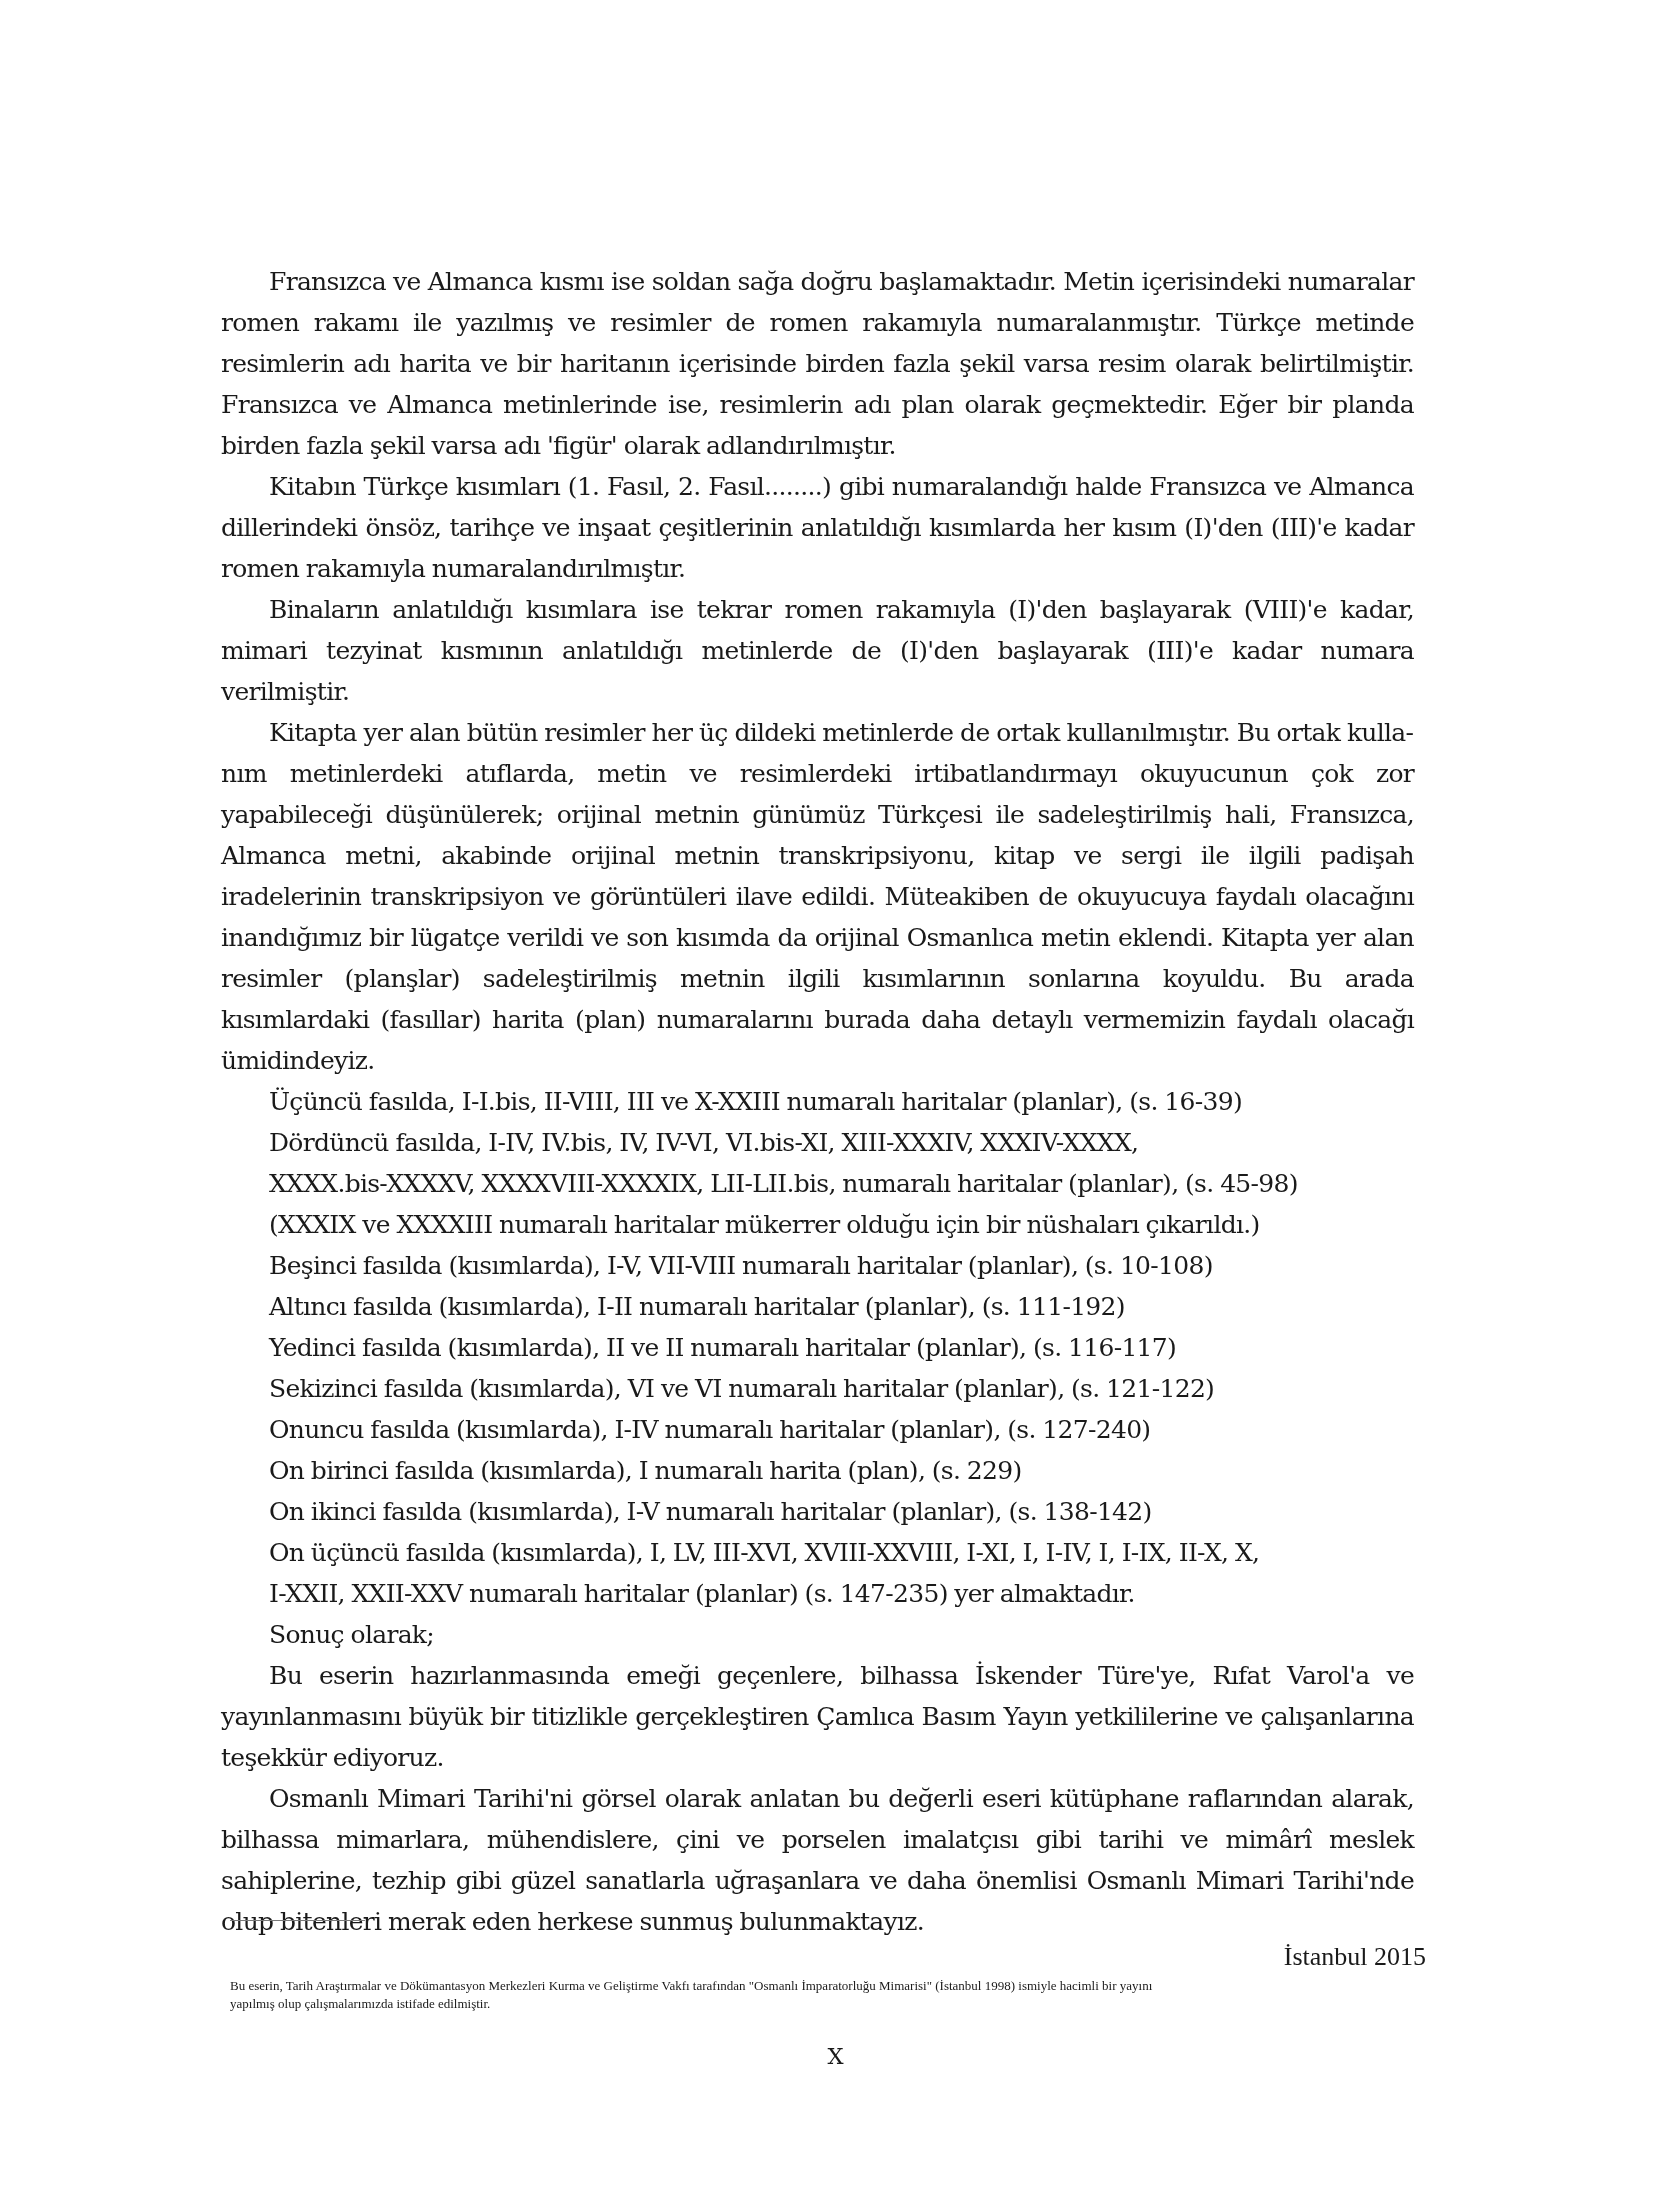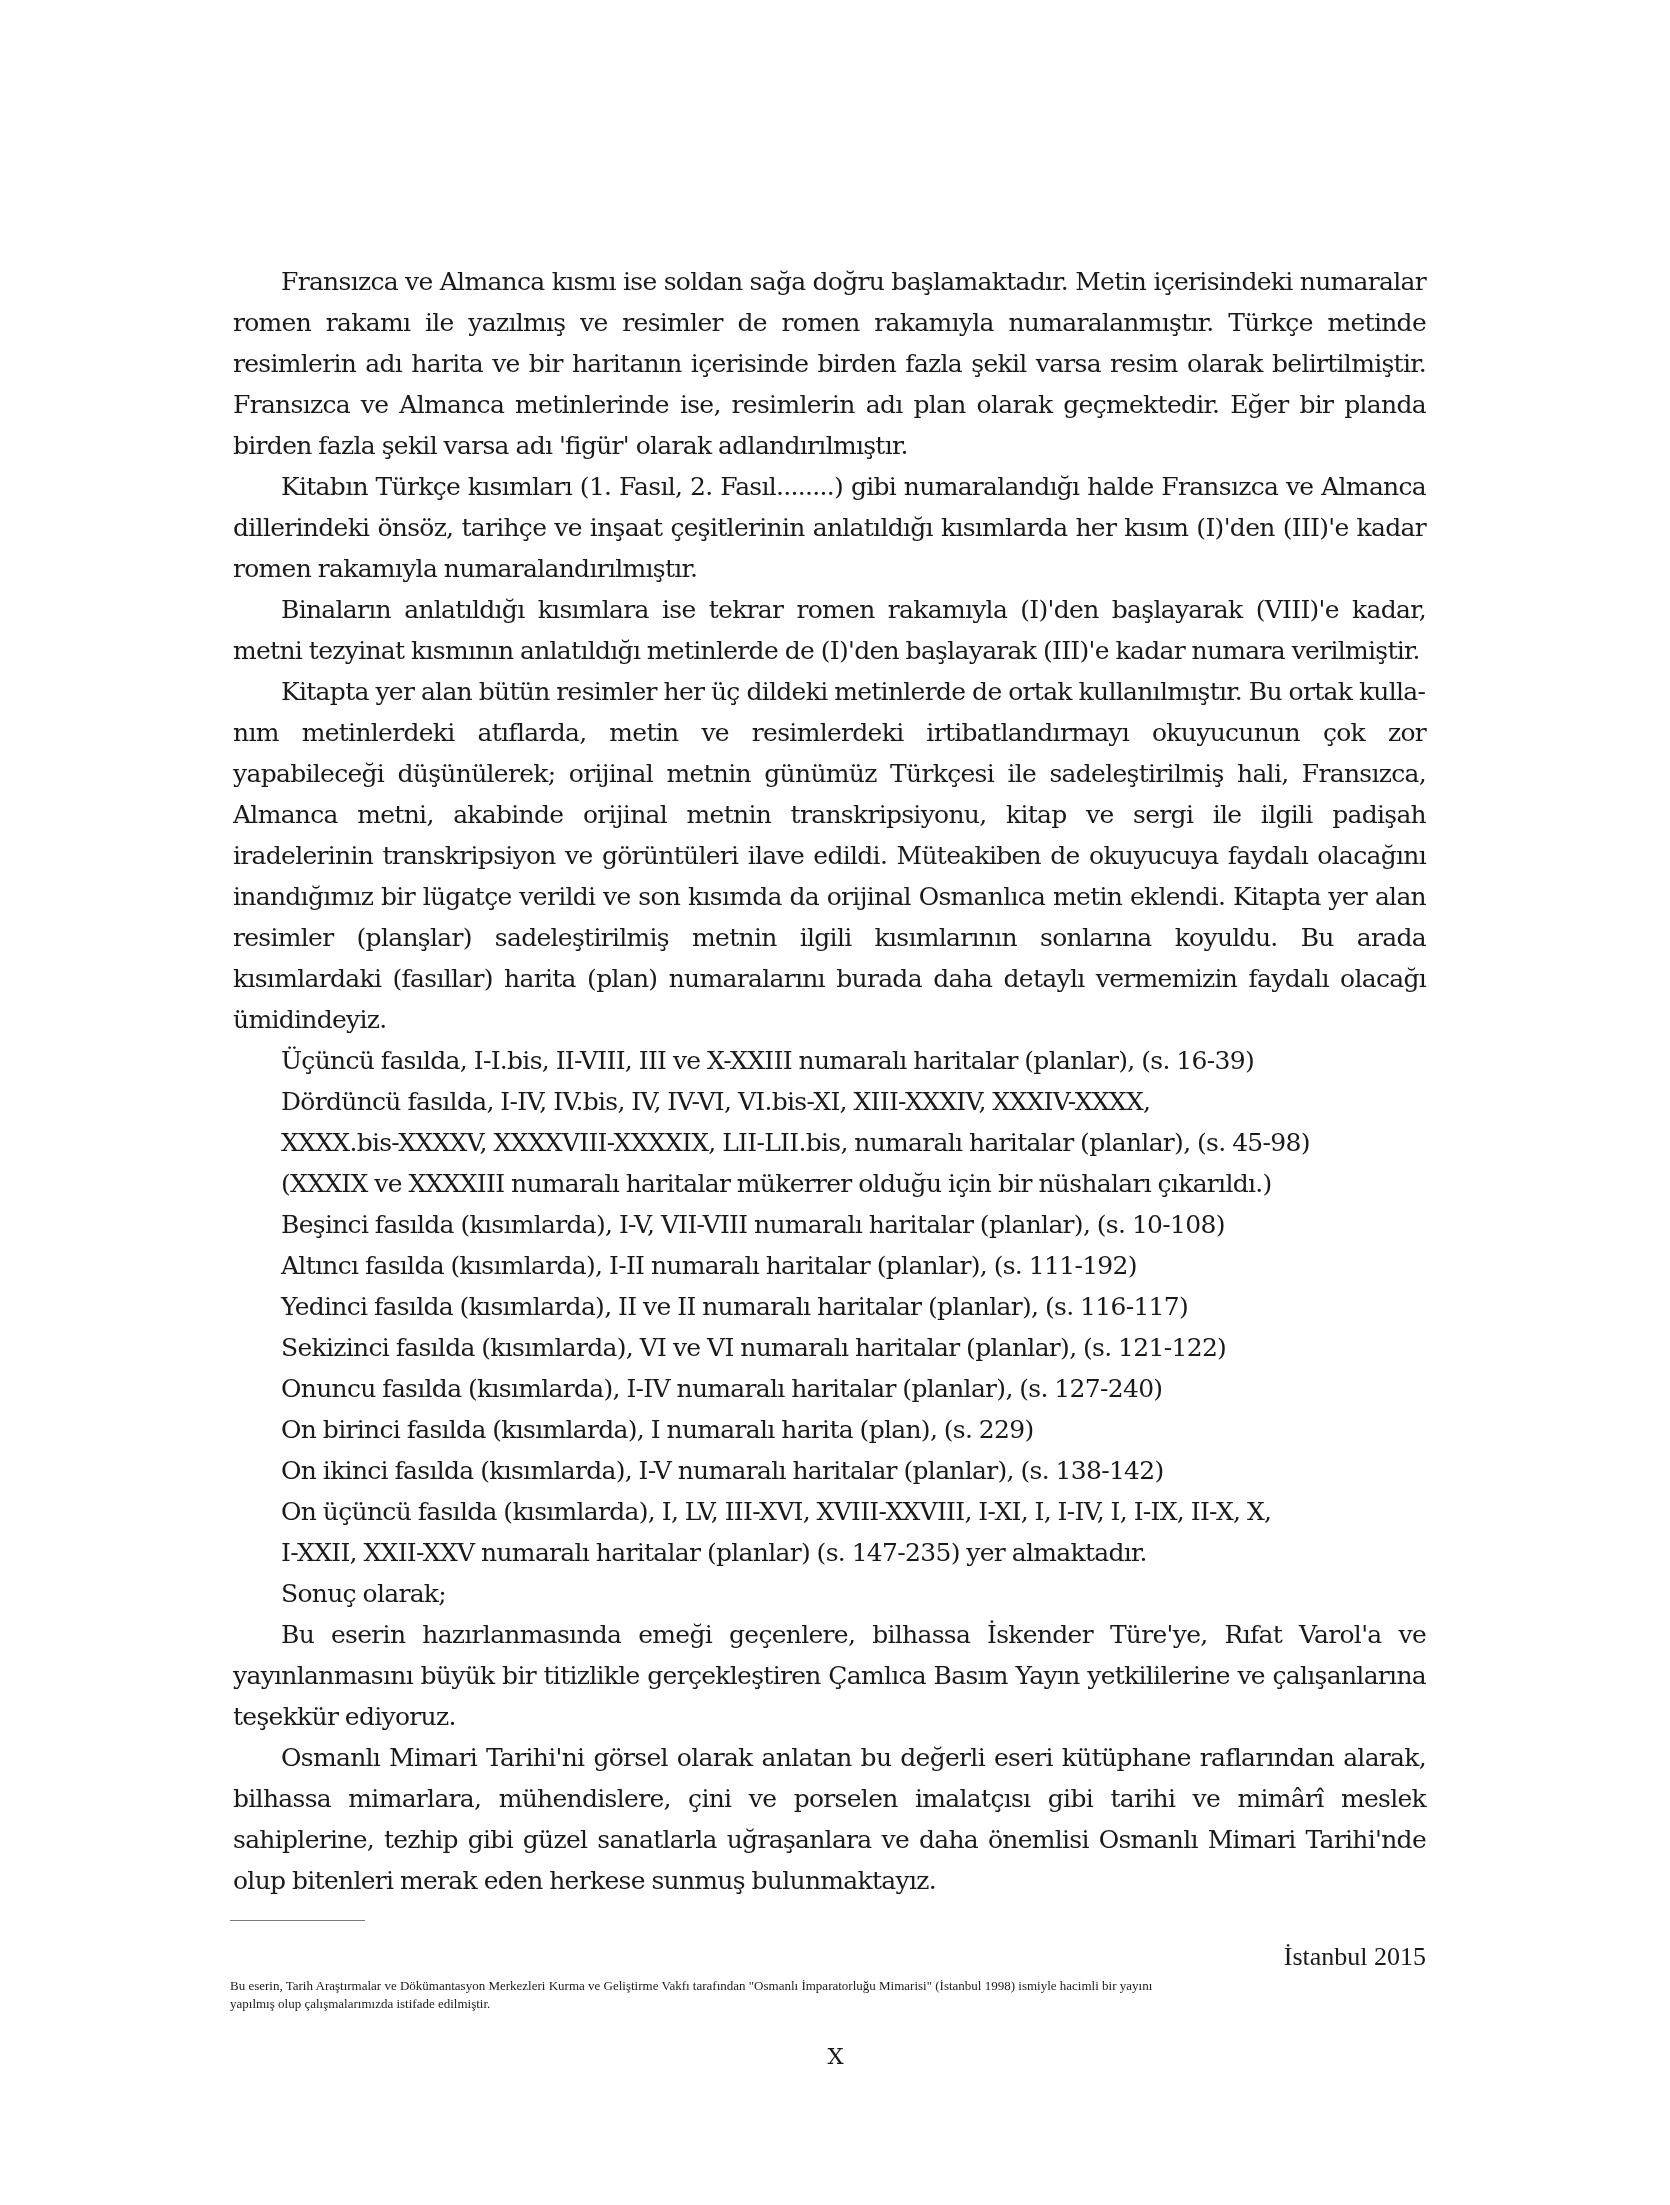--- a/index.html
+++ b/index.html
@@ -16,21 +16,21 @@
       font-family: "DejaVu Serif", "Liberation Serif", serif;
     }
     .page {
       position: absolute;
       left: 0; top: 0;
       width: 1671px;
       height: 2205px;
     }
     .body-text {
       position: absolute;
-      left: 233px;
+      left: 221px;
       top: 261px;
       width: 1193px;
       font-size: 25px;
       line-height: 41px;
       letter-spacing: -0.7px;
       word-spacing: -0.6px;
     }
     .para {
       margin: 0 0 0 0;
       text-indent: 48px;
@@ -84,21 +84,21 @@
     }
   </style>
 </head>
 <body>
 
 <div class="page">
 
   <div class="body-text">
     <p class="para">Fransızca ve Almanca kısmı ise soldan sağa doğru başlamaktadır. Metin içerisindeki numaralar romen rakamı ile yazılmış ve resimler de romen rakamıyla numaralanmıştır. Türkçe metinde resimlerin adı harita ve bir haritanın içerisinde birden fazla şekil varsa resim olarak belirtilmiştir. Fransızca ve Almanca metinle­rinde ise, resimlerin adı plan olarak geçmektedir. Eğer bir planda birden fazla şekil varsa adı 'figür' olarak adlandırılmıştır.</p>
     <p class="para">Kitabın Türkçe kısımları (1. Fasıl, 2. Fasıl........) gibi numaralandığı halde Fransızca ve Almanca dillerin­deki önsöz, tarihçe ve inşaat çeşitlerinin anlatıldığı kısımlarda her kısım (I)'den (III)'e kadar romen rakamıyla numaralandırılmıştır.</p>
-    <p class="para">Binaların anlatıldığı kısımlara ise tekrar romen rakamıyla (I)'den başlayarak (VIII)'e kadar, metni tezyi­nat kısmının anlatıldığı metinlerde de (I)'den başlayarak (III)'e kadar numara verilmiştir.</p>
+    <p class="para">Binaların anlatıldığı kısımlara ise tekrar romen rakamıyla (I)'den başlayarak (VIII)'e kadar, mimari tezyi­nat kısmının anlatıldığı metinlerde de (I)'den başlayarak (III)'e kadar numara verilmiştir.</p>
     <p class="para">Kitapta yer alan bütün resimler her üç dildeki metinlerde de ortak kullanılmıştır. Bu ortak kulla­nım metinlerdeki atıflarda, metin ve resimlerdeki irtibatlandırmayı okuyucunun çok zor yapabileceği düşünülerek; orijinal metnin günümüz Türkçesi ile sadeleştirilmiş hali, Fransızca, Almanca metni, akabinde orijinal metnin transkripsiyonu, kitap ve sergi ile ilgili padişah iradelerinin transkripsiyon ve görüntüleri ilave edildi. Müteakiben de okuyucuya faydalı olacağını inandığımız bir lügatçe verildi ve son kısımda da orijinal Osmanlıca metin eklendi. Kitapta yer alan resimler (planşlar) sadeleştirilmiş metnin ilgili kısımlarının sonlarına koyuldu. Bu arada kısımlardaki (fasıllar) harita (plan) numaralarını burada daha detaylı vermemizin faydalı olacağı ümidindeyiz.</p>
 
     <div>
       <p class="list-line">Üçüncü fasılda, I-I.bis, II-VIII, III ve X-XXIII numaralı haritalar (planlar), (s. 16-39)</p>
       <p class="list-line">Dördüncü fasılda, I-IV, IV.bis, IV, IV-VI, VI.bis-XI, XIII-XXXIV, XXXIV-XXXX,</p>
       <p class="list-line">XXXX.bis-XXXXV, XXXXVIII-XXXXIX, LII-LII.bis, numaralı haritalar (planlar), (s. 45-98)</p>
       <p class="list-line">(XXXIX ve XXXXIII numaralı haritalar mükerrer olduğu için bir nüshaları çıkarıldı.)</p>
       <p class="list-line">Beşinci fasılda (kısımlarda), I-V, VII-VIII numaralı haritalar (planlar), (s. 10-108)</p>
       <p class="list-line">Altıncı fasılda (kısımlarda), I-II numaralı haritalar (planlar), (s. 111-192)</p>
       <p class="list-line">Yedinci fasılda (kısımlarda), II ve II numaralı haritalar (planlar), (s. 116-117)</p>

